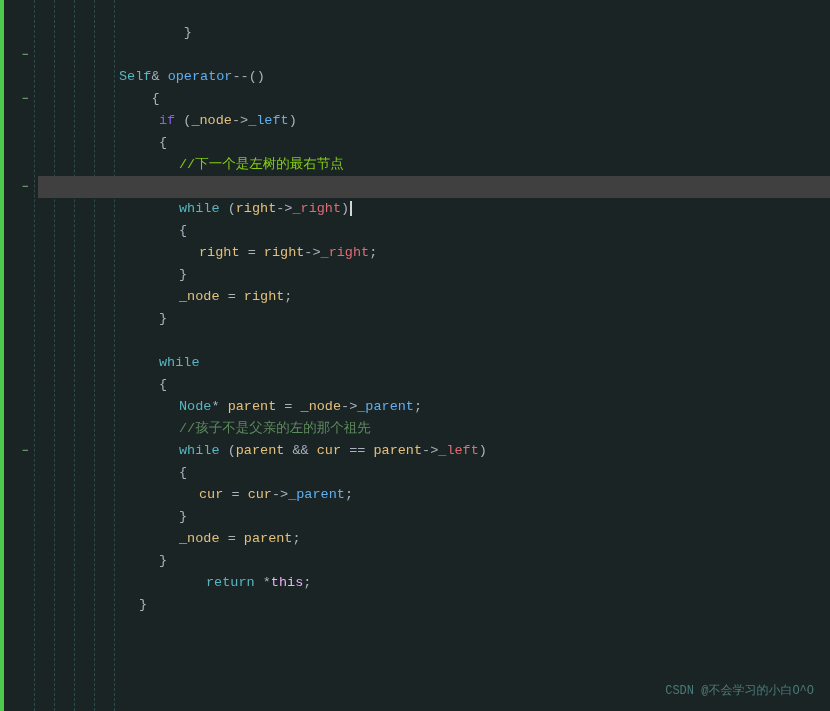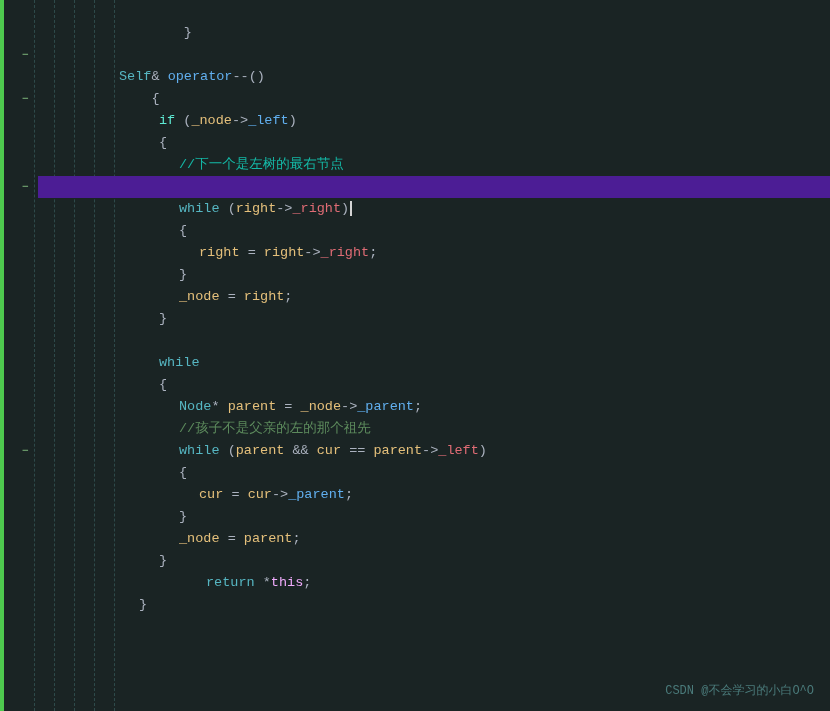--- a/index.html
+++ b/index.html
@@ -37,21 +37,21 @@
       border-radius: 0;
     }
     .code-line {
       height: 22px;
       line-height: 22px;
       white-space: pre;
       font-size: 13.5px;
       position: relative;
     }
     .code-line.highlighted {
-      background: #4c1d95;
+      background: #404040;
     } 
     .arrow { color: #abb2bf; }
     .plain { color: #abb2bf; }
 
     .dashed-container {
       position: absolute;
       top: 0;
       left: 0;
       width: 100%;
       height: 100%;
@@ -132,29 +132,29 @@
 
         <div class="code-line">
           <span style="color:#56b6c2;">Self</span><span class="plain">&amp; </span><span style="color:#61afef;">operator</span><span class="plain">--()</span>
         </div>
 
         <div class="code-line">
           <span class="plain">&nbsp;&nbsp;&nbsp;&nbsp;{</span>
         </div>
 
         <div class="code-line">
-          <span style="display:inline-block;width:40px;"></span><span style="color:#5eead4;">if</span><span class="plain"> (</span><span style="color:#e5c07b;">_node</span><span class="arrow">-&gt;</span><span style="color:#61afef;">_left</span><span class="plain">)</span>
+          <span style="display:inline-block;width:40px;"></span><span style="color:#8b5cf6;">if</span><span class="plain"> (</span><span style="color:#e5c07b;">_node</span><span class="arrow">-&gt;</span><span style="color:#61afef;">_left</span><span class="plain">)</span>
         </div>
 
         <div class="code-line">
           <span style="display:inline-block;width:40px;"></span><span class="plain">{</span>
         </div>
 
         <div class="code-line">
-          <span style="display:inline-block;width:60px;"></span><span style="color:#14b8a6;">//下一个是左树的最右节点</span>
+          <span style="display:inline-block;width:60px;"></span><span style="color:#84cc16;">//下一个是左树的最右节点</span>
         </div>
 
         <div class="code-line">
           <span style="display:inline-block;width:60px;"></span><span style="color:#56b6c2;">Node</span><span class="plain">* </span><span style="color:#e5c07b;">right</span><span class="plain"> = </span><span style="color:#e5c07b;">_node</span><span class="arrow">-&gt;</span><span style="color:#61afef;">_left</span><span class="plain">;</span>
         </div>
 
         <div class="code-line highlighted">
           <span style="display:inline-block;width:60px;"></span><span style="color:#56b6c2;">while</span><span class="plain"> (</span><span style="color:#e5c07b;">right</span><span class="arrow">-&gt;</span><span style="color:#e06c75;">_right</span><span class="plain">)</span><span class="cursor"></span>
         </div>
 

